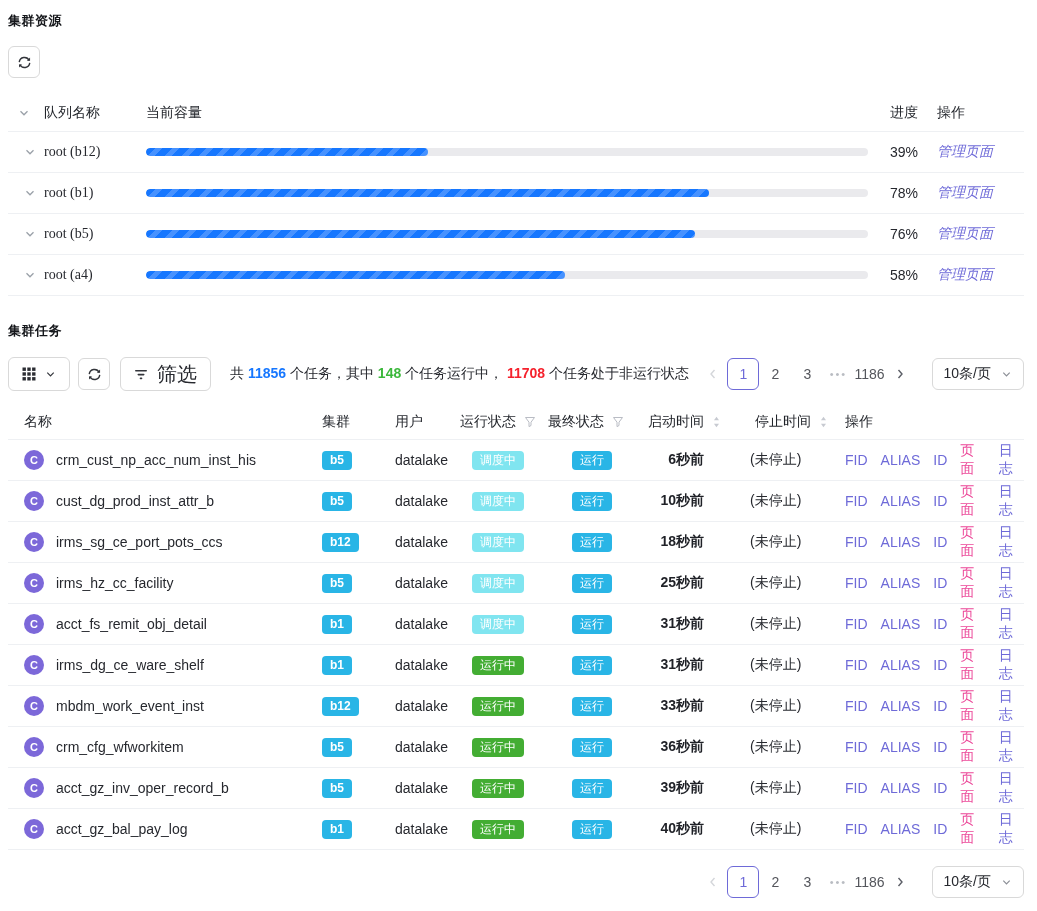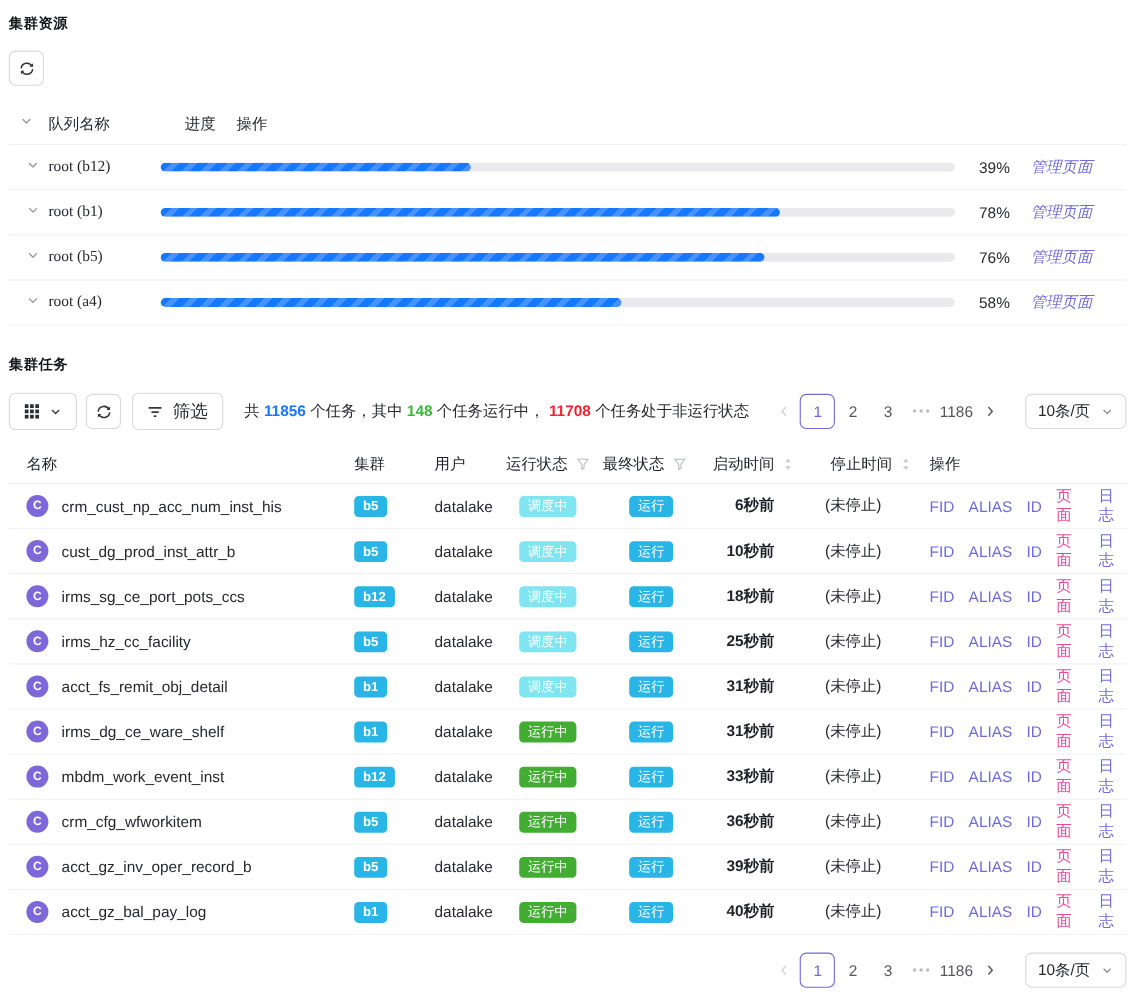--- a/index.html
+++ b/index.html
@@ -9,28 +9,28 @@
     --accent:#6e6ad8; --progress-fill:#1677ff; --progress-stripe:#4792ff; --progress-track:#eaeaed;
     --cluster-badge:#29b5e6; --status-scheduling:#80e5f0; --status-running:#43ad33; --final-running:#29b5e6;
     --sum-total:#1677ff; --sum-running:#3cb83c; --sum-stopped:#f5222d; --avatar:#7c68d9;
     --border:#eef0f3; --btn-border:#d9d9d9; --muted:#9aa0a8;
   }
   .page { padding:12px 13px 0 8px; }
   h2.sec-title { font-size:13px; font-weight:700; color:#15171b; letter-spacing:.5px; }
   .icon-btn { width:32px; height:32px; border:1px solid var(--btn-border); border-radius:6px; background:#fff;
     display:inline-flex; align-items:center; justify-content:center; cursor:pointer; }
   .btn { height:34px; border:1px solid var(--btn-border); border-radius:6px; background:#fff;
-    display:inline-flex; align-items:center; gap:9px; padding:0 13px; font-size:16px; color:#26282e; cursor:pointer; }
+    display:inline-flex; align-items:center; gap:9px; padding:0 13px; font-size:20px; color:#26282e; cursor:pointer; }
   .mt16{margin-top:16px;}
   
   .q-table { margin-top:16px; }
   .q-header,.q-row { display:flex; align-items:center; border-bottom:1px solid var(--border); }
   .q-header { height:38px; font-weight:500; color:#1f2228; }
   .q-row { height:41px; }
-  .qc-name { width:138px; display:flex; }
+  .qc-name { width:138px; display:flex; align-items:center; }
   .q-header .qc-name { padding-left:10px; gap:14px; }
   .q-row   .qc-name { padding-left:16px; gap:8px;font-family:Liberation Serif, serif; }
   .qc-bar { width:722px; }
   .qc-pct { width:60px; padding-left:22px; }
   .qc-ops { flex:1; padding-left:9px; }
   .track { height:8px; border-radius:5px; background:var(--progress-track); overflow:hidden; }
   .fill { height:8px; border-radius:5px;
     background:repeating-linear-gradient(135deg,var(--progress-fill) 0 7px,var(--progress-stripe) 7px 12px); }
   .link { color:var(--accent); text-decoration:none; cursor:pointer;font-style:italic; }
   
@@ -95,20 +95,21 @@
   </button>
 
   <div class="q-table">
     <div class="q-header">
       <div class="qc-name">
         <svg width="12" height="12" viewBox="0 0 12 12">
           <path d="M2.5 4.3 6 7.8l3.5-3.5" fill="none" stroke="#9aa0a8" stroke-width="1.3"></path>
         </svg>
         <span>队列名称</span>
       </div>
+      <div class="qc-bar"><span>当前容量</span></div>
       <div class="qc-pct"><span>进度</span></div>
       <div class="qc-ops"><span>操作</span></div>
     </div>
     <div id="queueRows">
   <div class="q-row">
     <div class="qc-name">
       <svg width="12" height="12" viewBox="0 0 12 12">
         <path d="M2.5 4.3 6 7.8l3.5-3.5" fill="none" stroke="#9aa0a8" stroke-width="1.3"></path>
       </svg>
       <span class="q-name">root (b12)</span>

